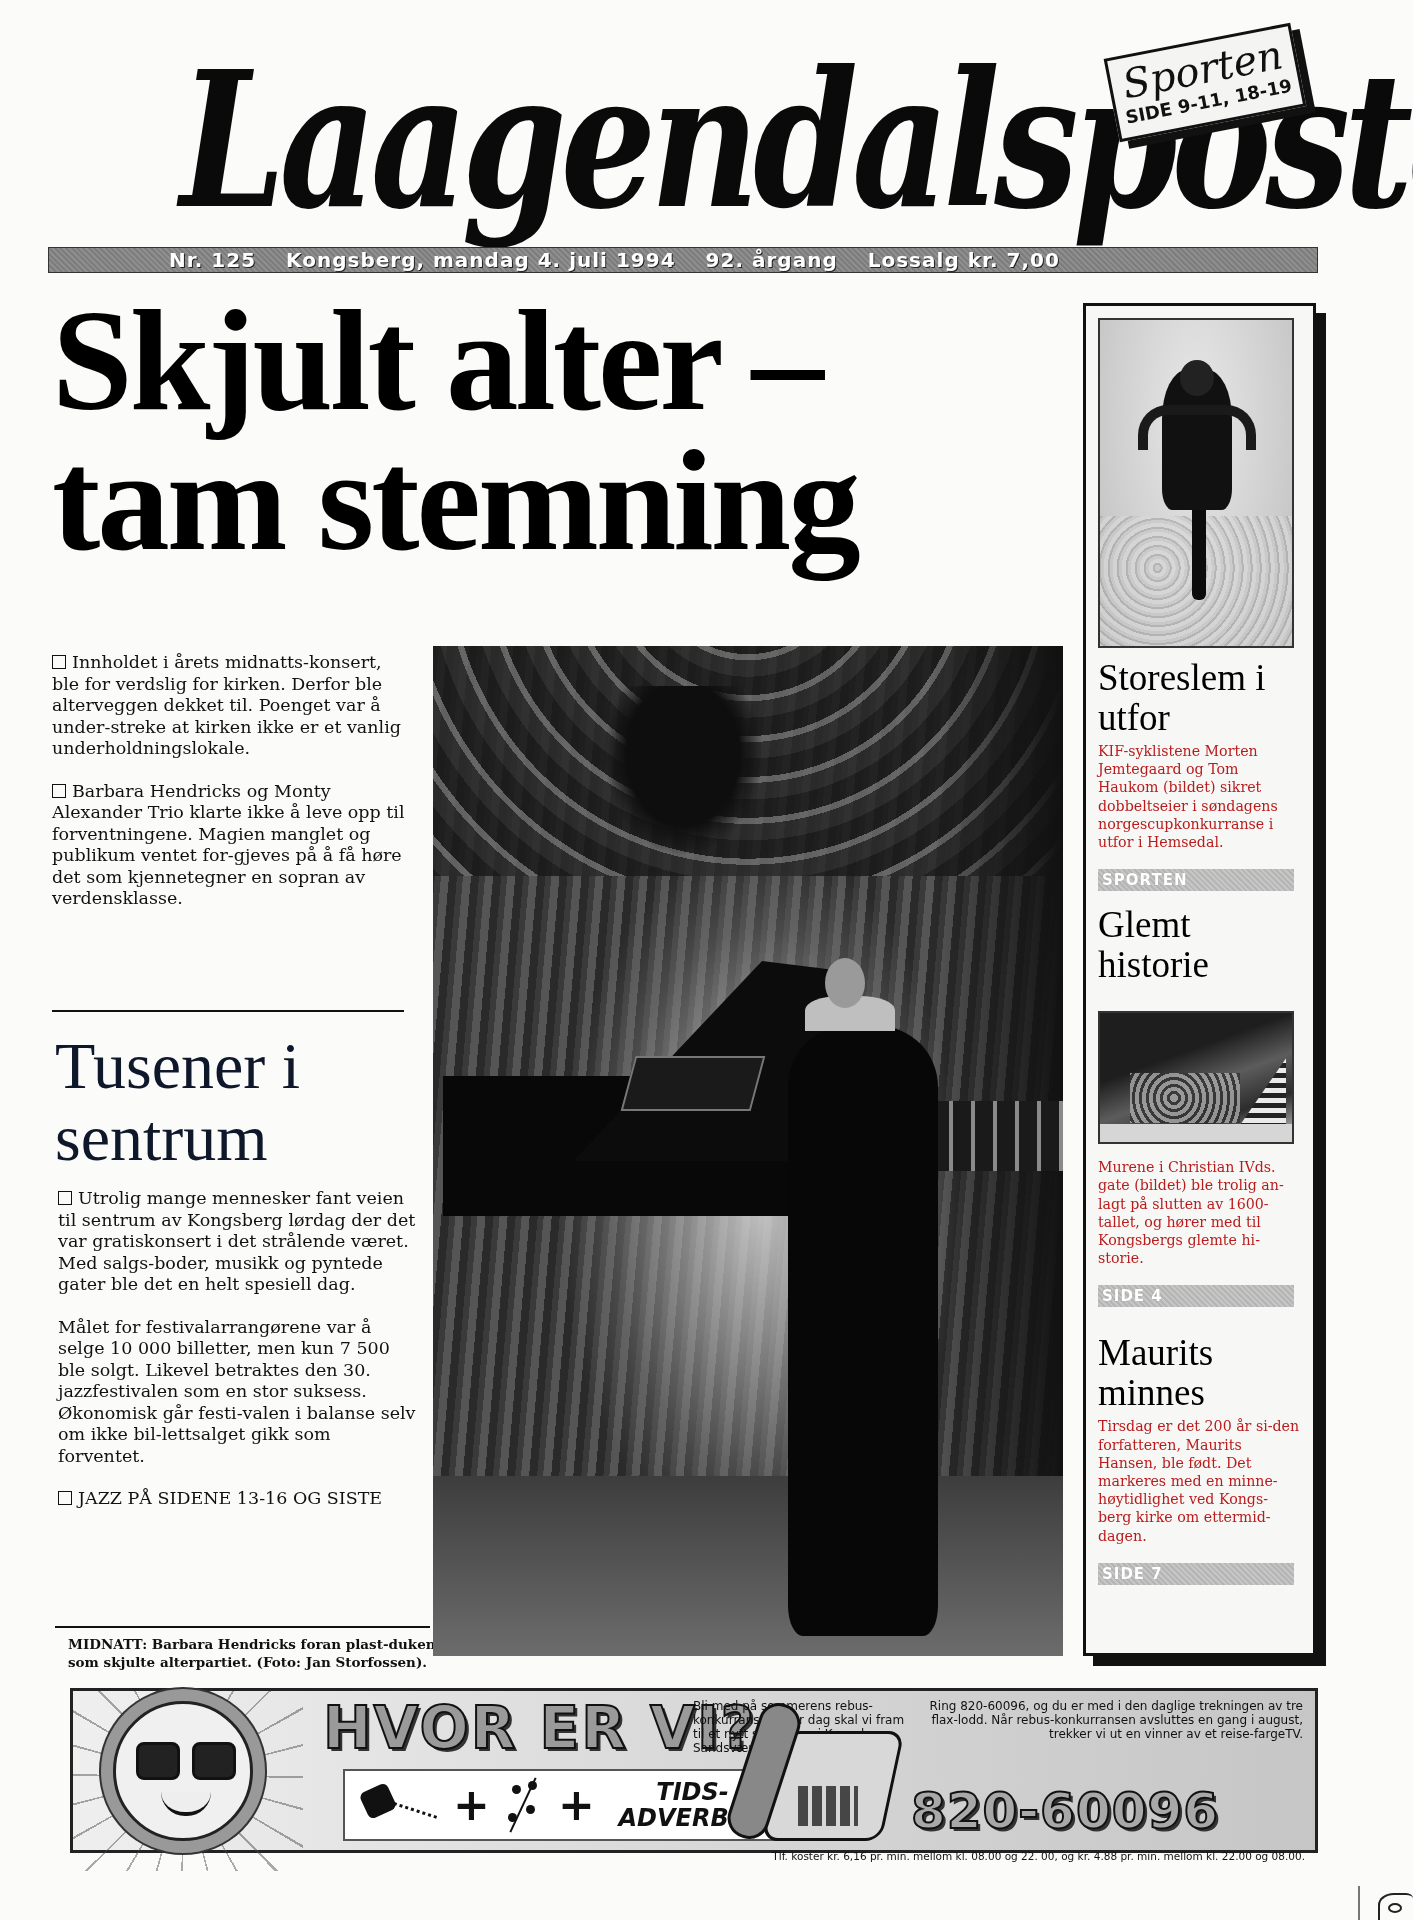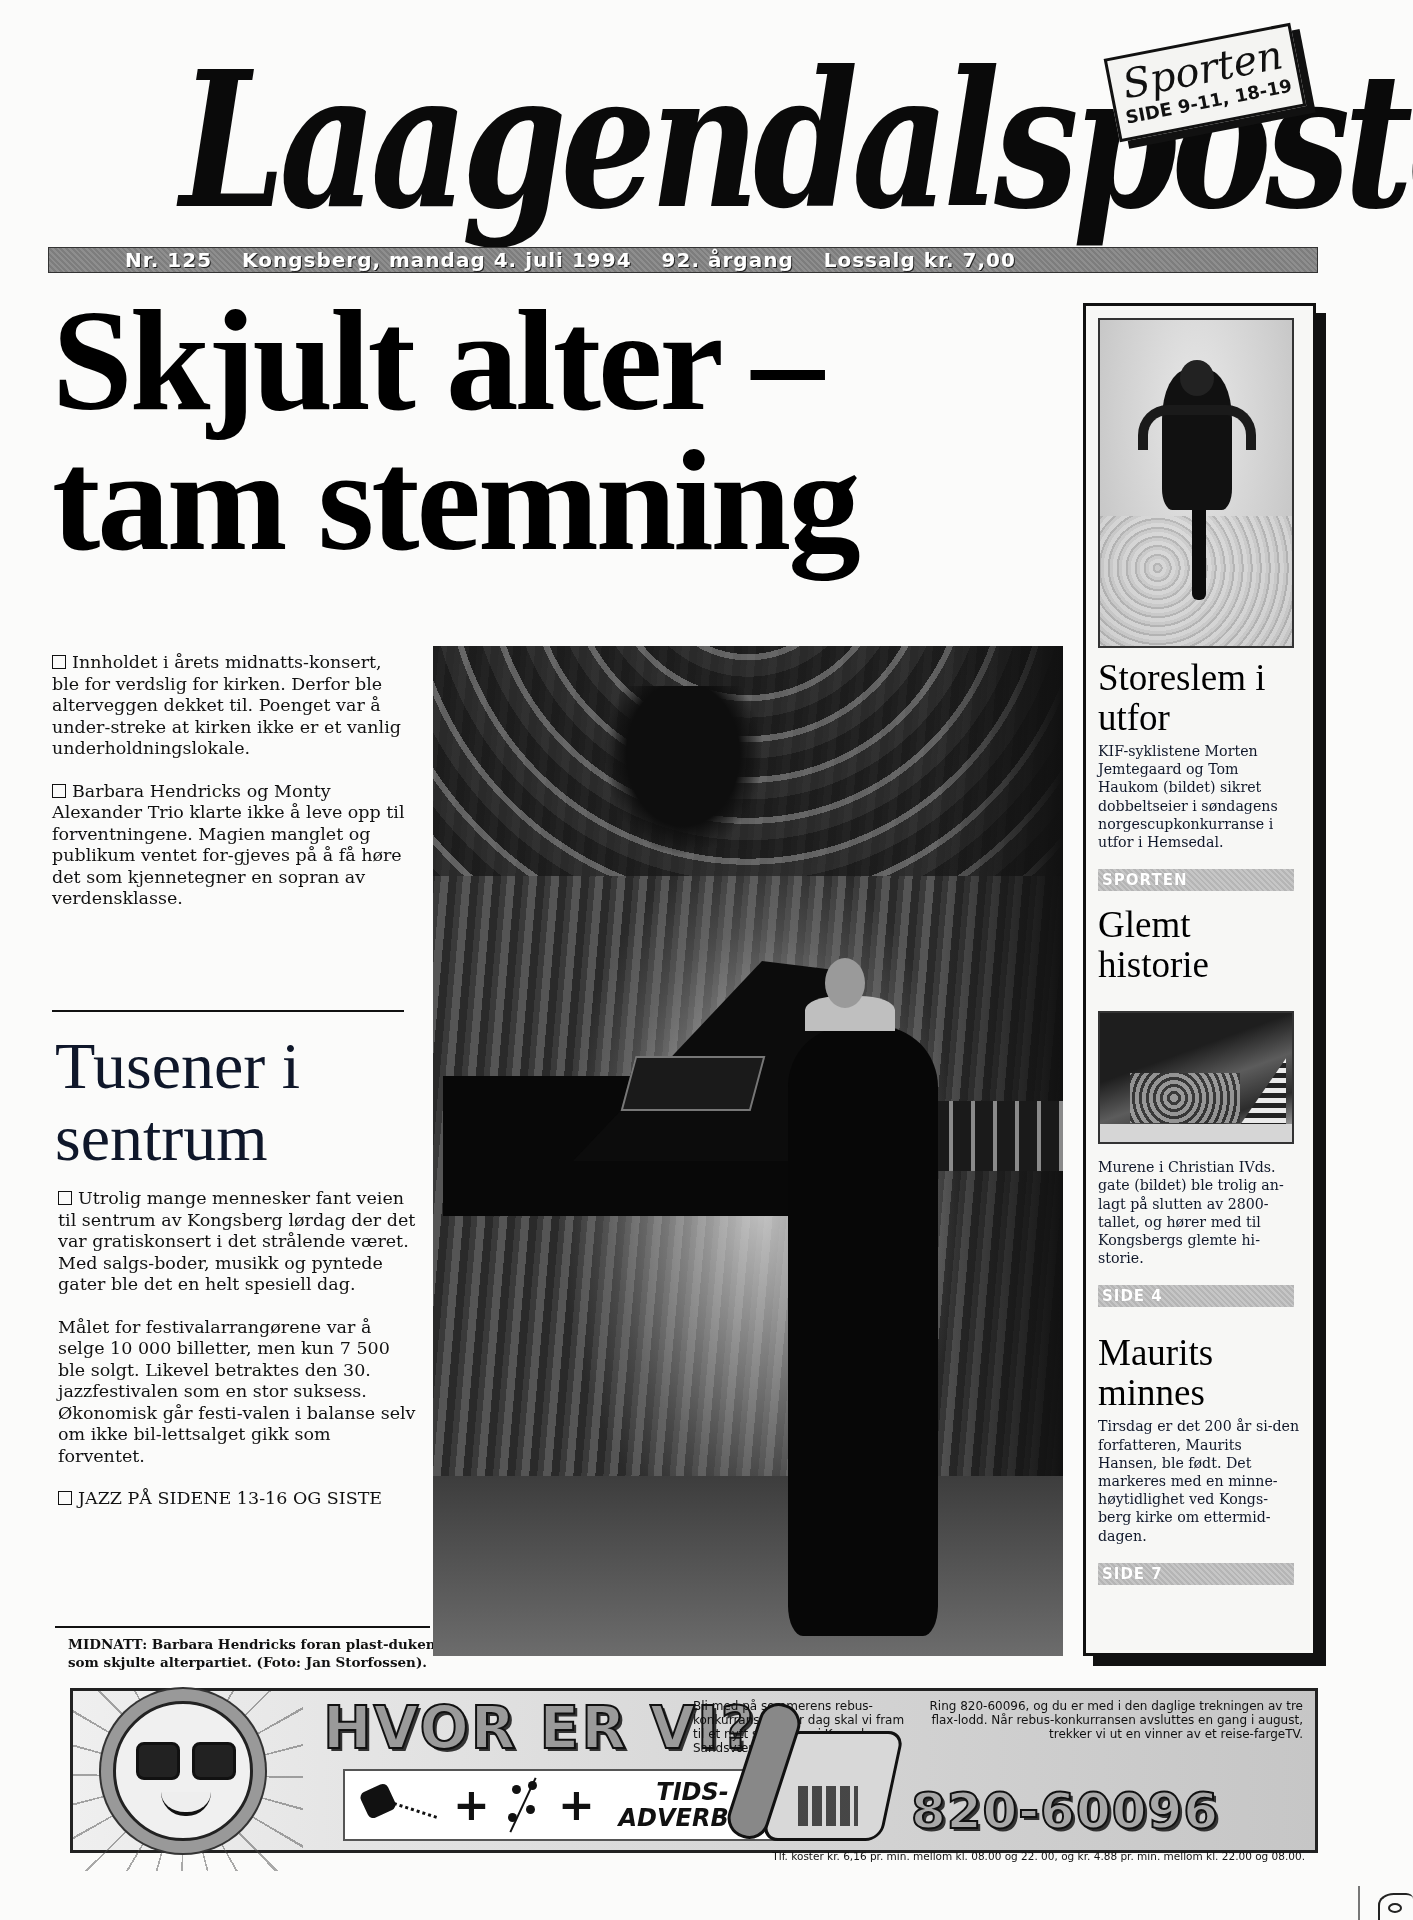--- a/index.html
+++ b/index.html
@@ -19,21 +19,21 @@
     background: #f4f4f2; border: 3px solid #111; box-shadow: 8px 8px 0 #111;
     transform: rotate(-11deg); text-align: center;
   }
   .sport-tag .script { font-family: "DejaVu Serif", serif; font-style: italic; font-size: 40px; line-height: 44px; margin-top: 4px; }
   .sport-tag .pages { font-family: "DejaVu Sans", sans-serif; font-weight: bold; font-size: 18px; line-height: 22px; }
 
   
   .infobar {
     position: absolute; left: 48px; top: 247px; width: 1270px; height: 26px;
     background: repeating-linear-gradient(45deg, #7d7d7d 0 2px, #8e8e8e 2px 4px);
-    border: 1px solid #333; display: flex; align-items: center; padding-left: 76px; gap: 30px;
+    border: 1px solid #333; display: flex; align-items: center; padding-left: 120px; gap: 30px;
   }
   .infobar span {
     font-family: "DejaVu Sans", sans-serif; font-weight: bold; font-size: 20px; color: #fff;
     text-shadow: 1px 1px 0 #222; letter-spacing: 1px;
   }
 
   
   .headline {
     position: absolute; left: 52px; top: 290px; width: 1010px;
     font-family: "Liberation Serif", serif; font-weight: bold;
@@ -95,21 +95,21 @@
     width: 196px; height: 330px; border: 2px solid #333; position: relative; overflow: hidden;
     background: radial-gradient(ellipse at 50% 30%, #e8e8e8, #cfcfcf 60%, #bdbdbd);
   }
   .side-photo .rider-body { position: absolute; left: 62px; top: 50px; width: 70px; height: 140px; background: #111; border-radius: 35% 35% 15% 15%; }
   .side-photo .rider-head { position: absolute; left: 80px; top: 40px; width: 34px; height: 36px; background: #222; border-radius: 50%; }
   .side-photo .rider-arms { position: absolute; left: 38px; top: 85px; width: 118px; height: 45px; border: 10px solid #1a1a1a; border-bottom: none; border-radius: 30px 30px 0 0; }
   .side-photo .bike { position: absolute; left: 92px; top: 150px; width: 14px; height: 130px; background: #0c0c0c; border-radius: 6px; }
   .side-photo .ground { position: absolute; left: 0; bottom: 0; width: 100%; height: 130px; background: repeating-radial-gradient(circle at 30% 40%, #c8c8c8 0 3px, #a9a9a9 3px 5px, #d8d8d8 5px 9px); opacity: 0.7; }
 
   .side-head { font-family: "Liberation Serif", serif; font-size: 37px; line-height: 40px; color: #000; margin-top: 10px; }
-  .side-text { font-family: "DejaVu Serif", serif; font-size: 14.2px; line-height: 18.2px; color: #0f172a; margin-top: 4px; }
+  .side-text { font-family: "DejaVu Serif", serif; font-size: 14.2px; line-height: 18.2px; color: #b91c1c; margin-top: 4px; }
   .side-ref {
     margin-top: 18px; width: 196px; height: 22px;
     background: repeating-linear-gradient(45deg, #b5b5b5 0 2px, #c6c6c6 2px 4px);
     font-family: "DejaVu Sans", sans-serif; font-weight: bold; font-size: 15px; color: #fff;
     padding-left: 4px; line-height: 22px; letter-spacing: 1px; text-shadow: 0 0 1px #999;
   }
   .side-photo2 {
     width: 196px; height: 133px; border: 2px solid #333; margin-top: 26px; position: relative; overflow: hidden;
     background: linear-gradient(160deg, #1e1e1e 0 35%, #5c5c5c 55%, #2c2c2c 75%, #cfcfcf 100%);
   }
@@ -238,21 +238,21 @@
     <div class="side-head" style="width:190px">Storeslem i utfor</div>
     <div class="side-text">KIF-syklistene Morten Jemtegaard og Tom Haukom (bildet) sikret dobbeltseier i søndagens norgescupkonkurranse i utfor i Hemsedal.</div>
     <div class="side-ref">SPORTEN</div>
 
     <div class="side-head" style="width:150px;margin-top:14px">Glemt historie</div>
     <div class="side-photo2">
       <div class="wall"></div>
       <div class="stairs"></div>
       <div class="path"></div>
     </div>
-    <div class="side-text" style="margin-top:14px">Murene i Christian IVds. gate (bildet) ble trolig an-lagt på slutten av 2800-tallet, og hører med til Kongsbergs glemte hi-storie.</div>
+    <div class="side-text" style="margin-top:14px">Murene i Christian IVds. gate (bildet) ble trolig an-lagt på slutten av 1600-tallet, og hører med til Kongsbergs glemte hi-storie.</div>
     <div class="side-ref">SIDE 4</div>
 
     <div class="side-head" style="width:150px;margin-top:26px">Maurits minnes</div>
     <div class="side-text">Tirsdag er det 200 år si-den forfatteren, Maurits Hansen, ble født. Det markeres med en minne-høytidlighet ved Kongs-berg kirke om ettermid-dagen.</div>
     <div class="side-ref">SIDE 7</div>
   </div>
 </div>
 
 <div class="ad">
   <div class="rays"></div>

